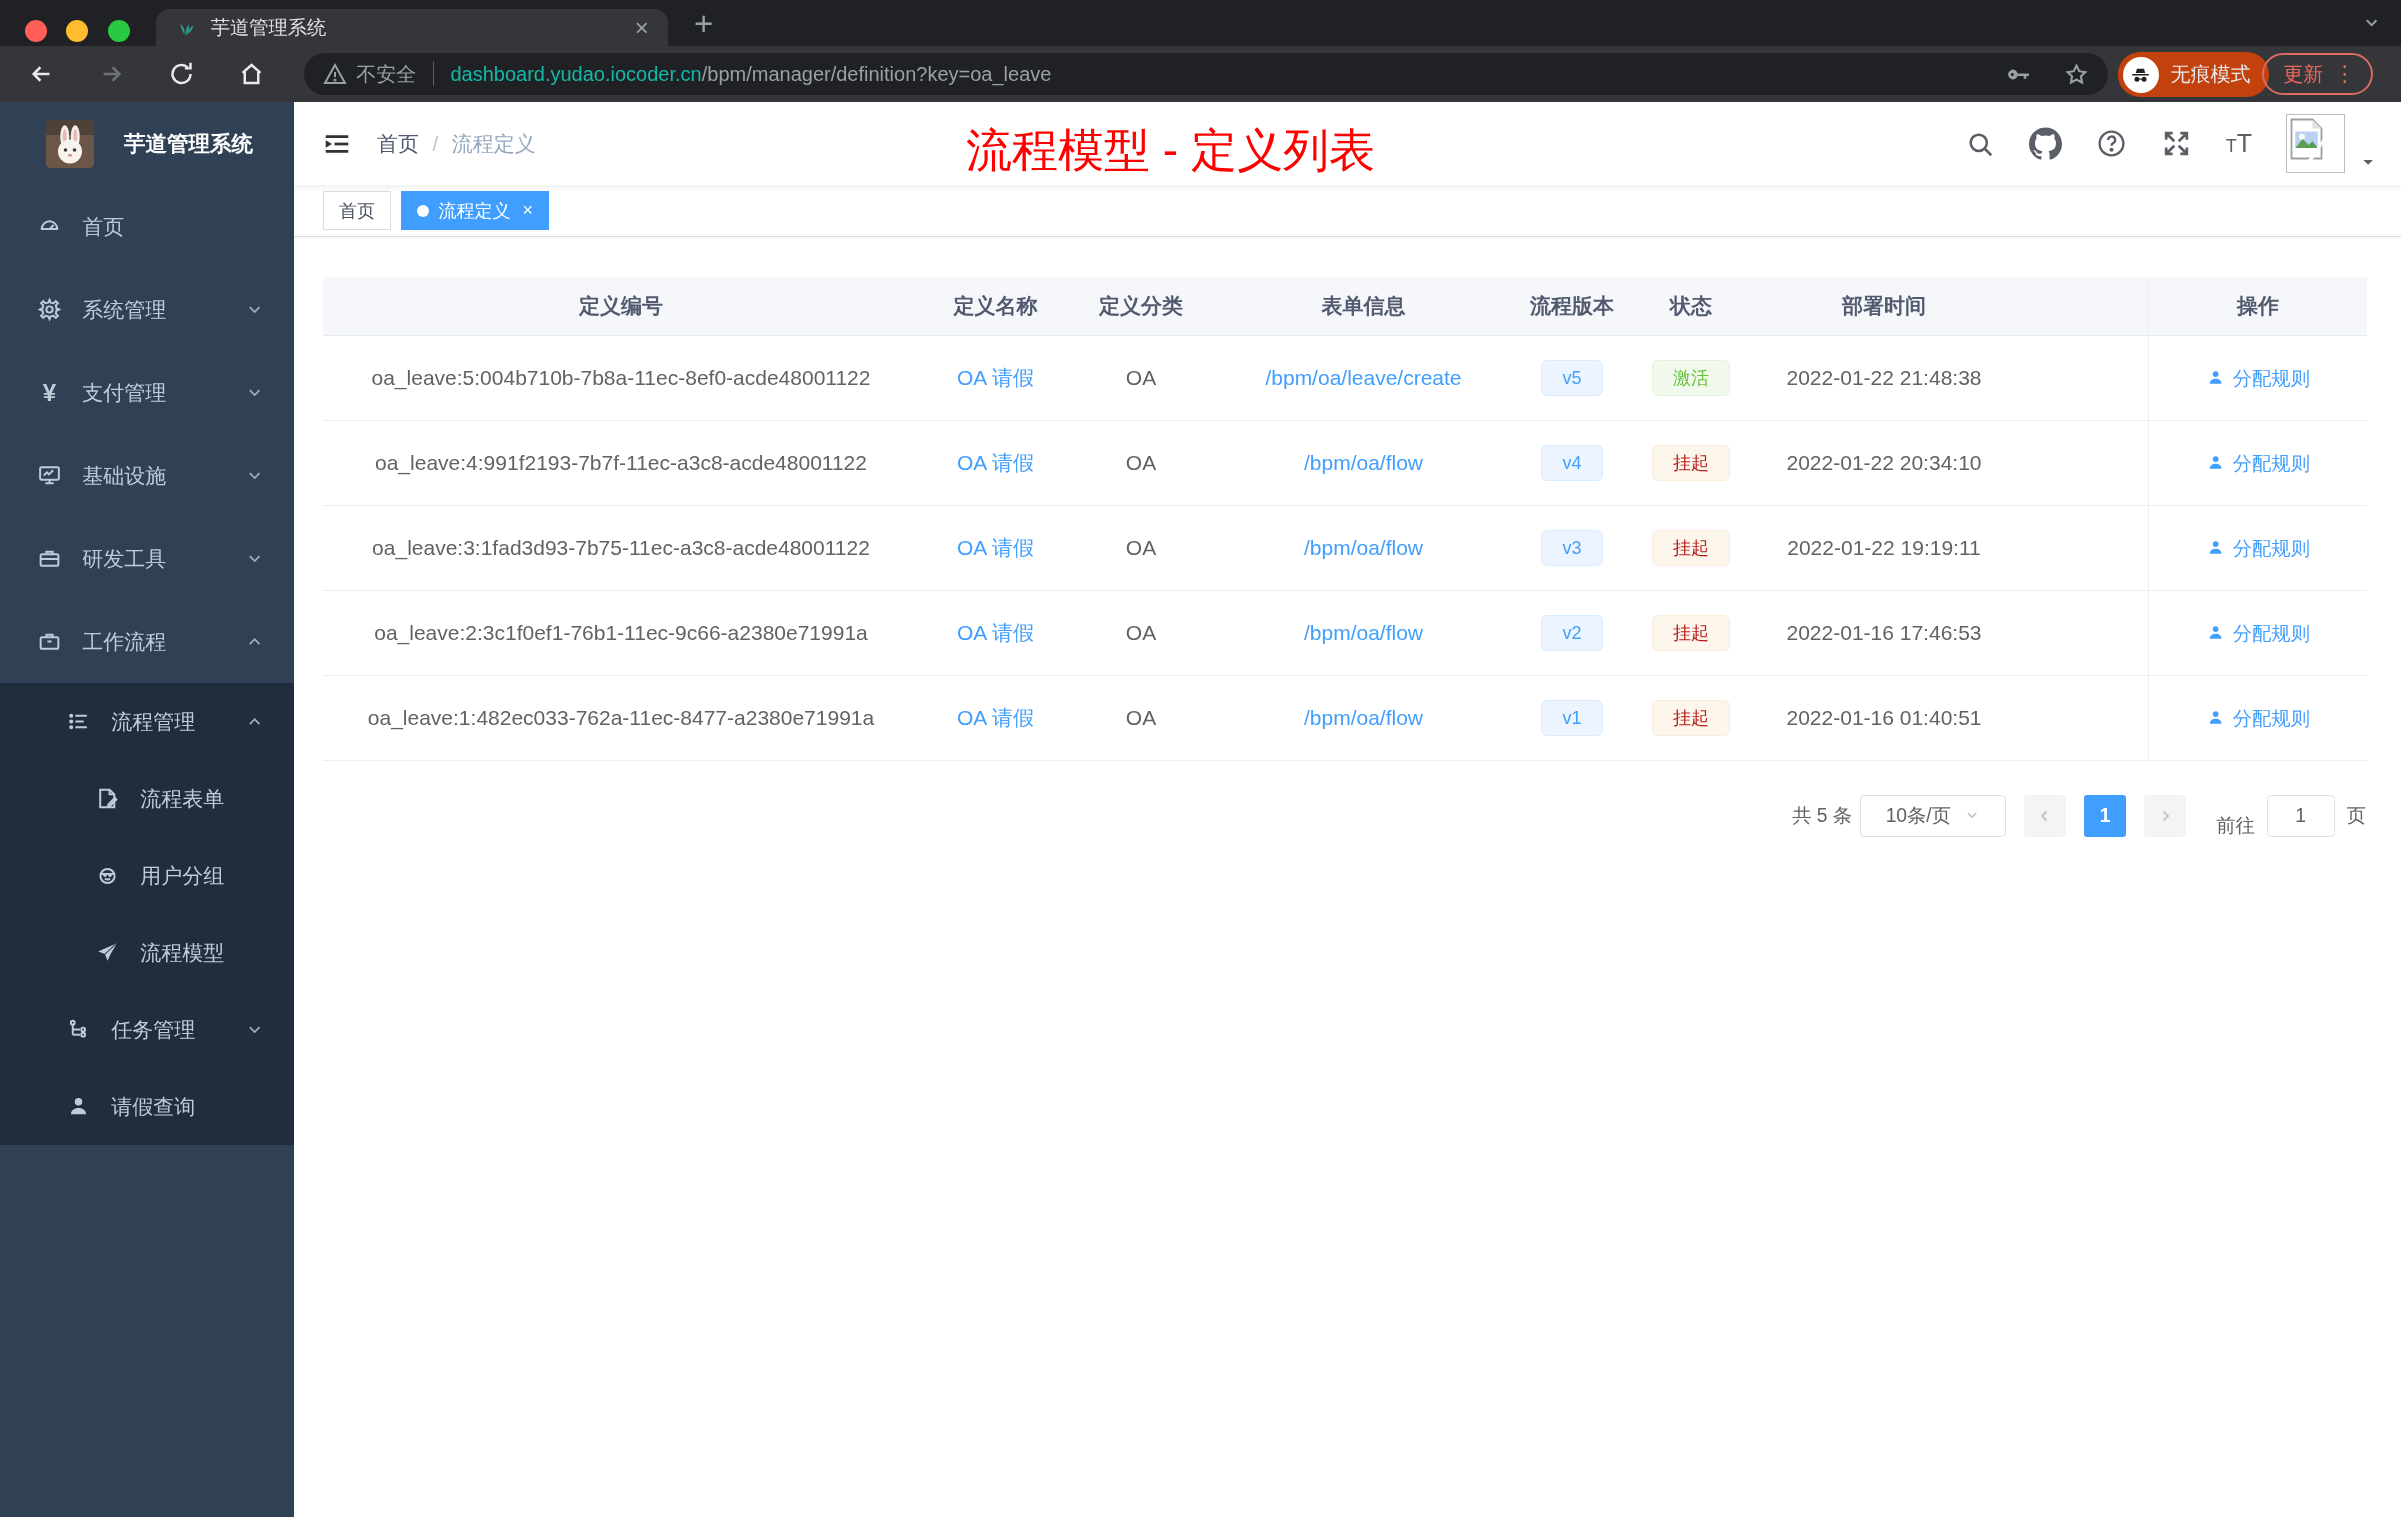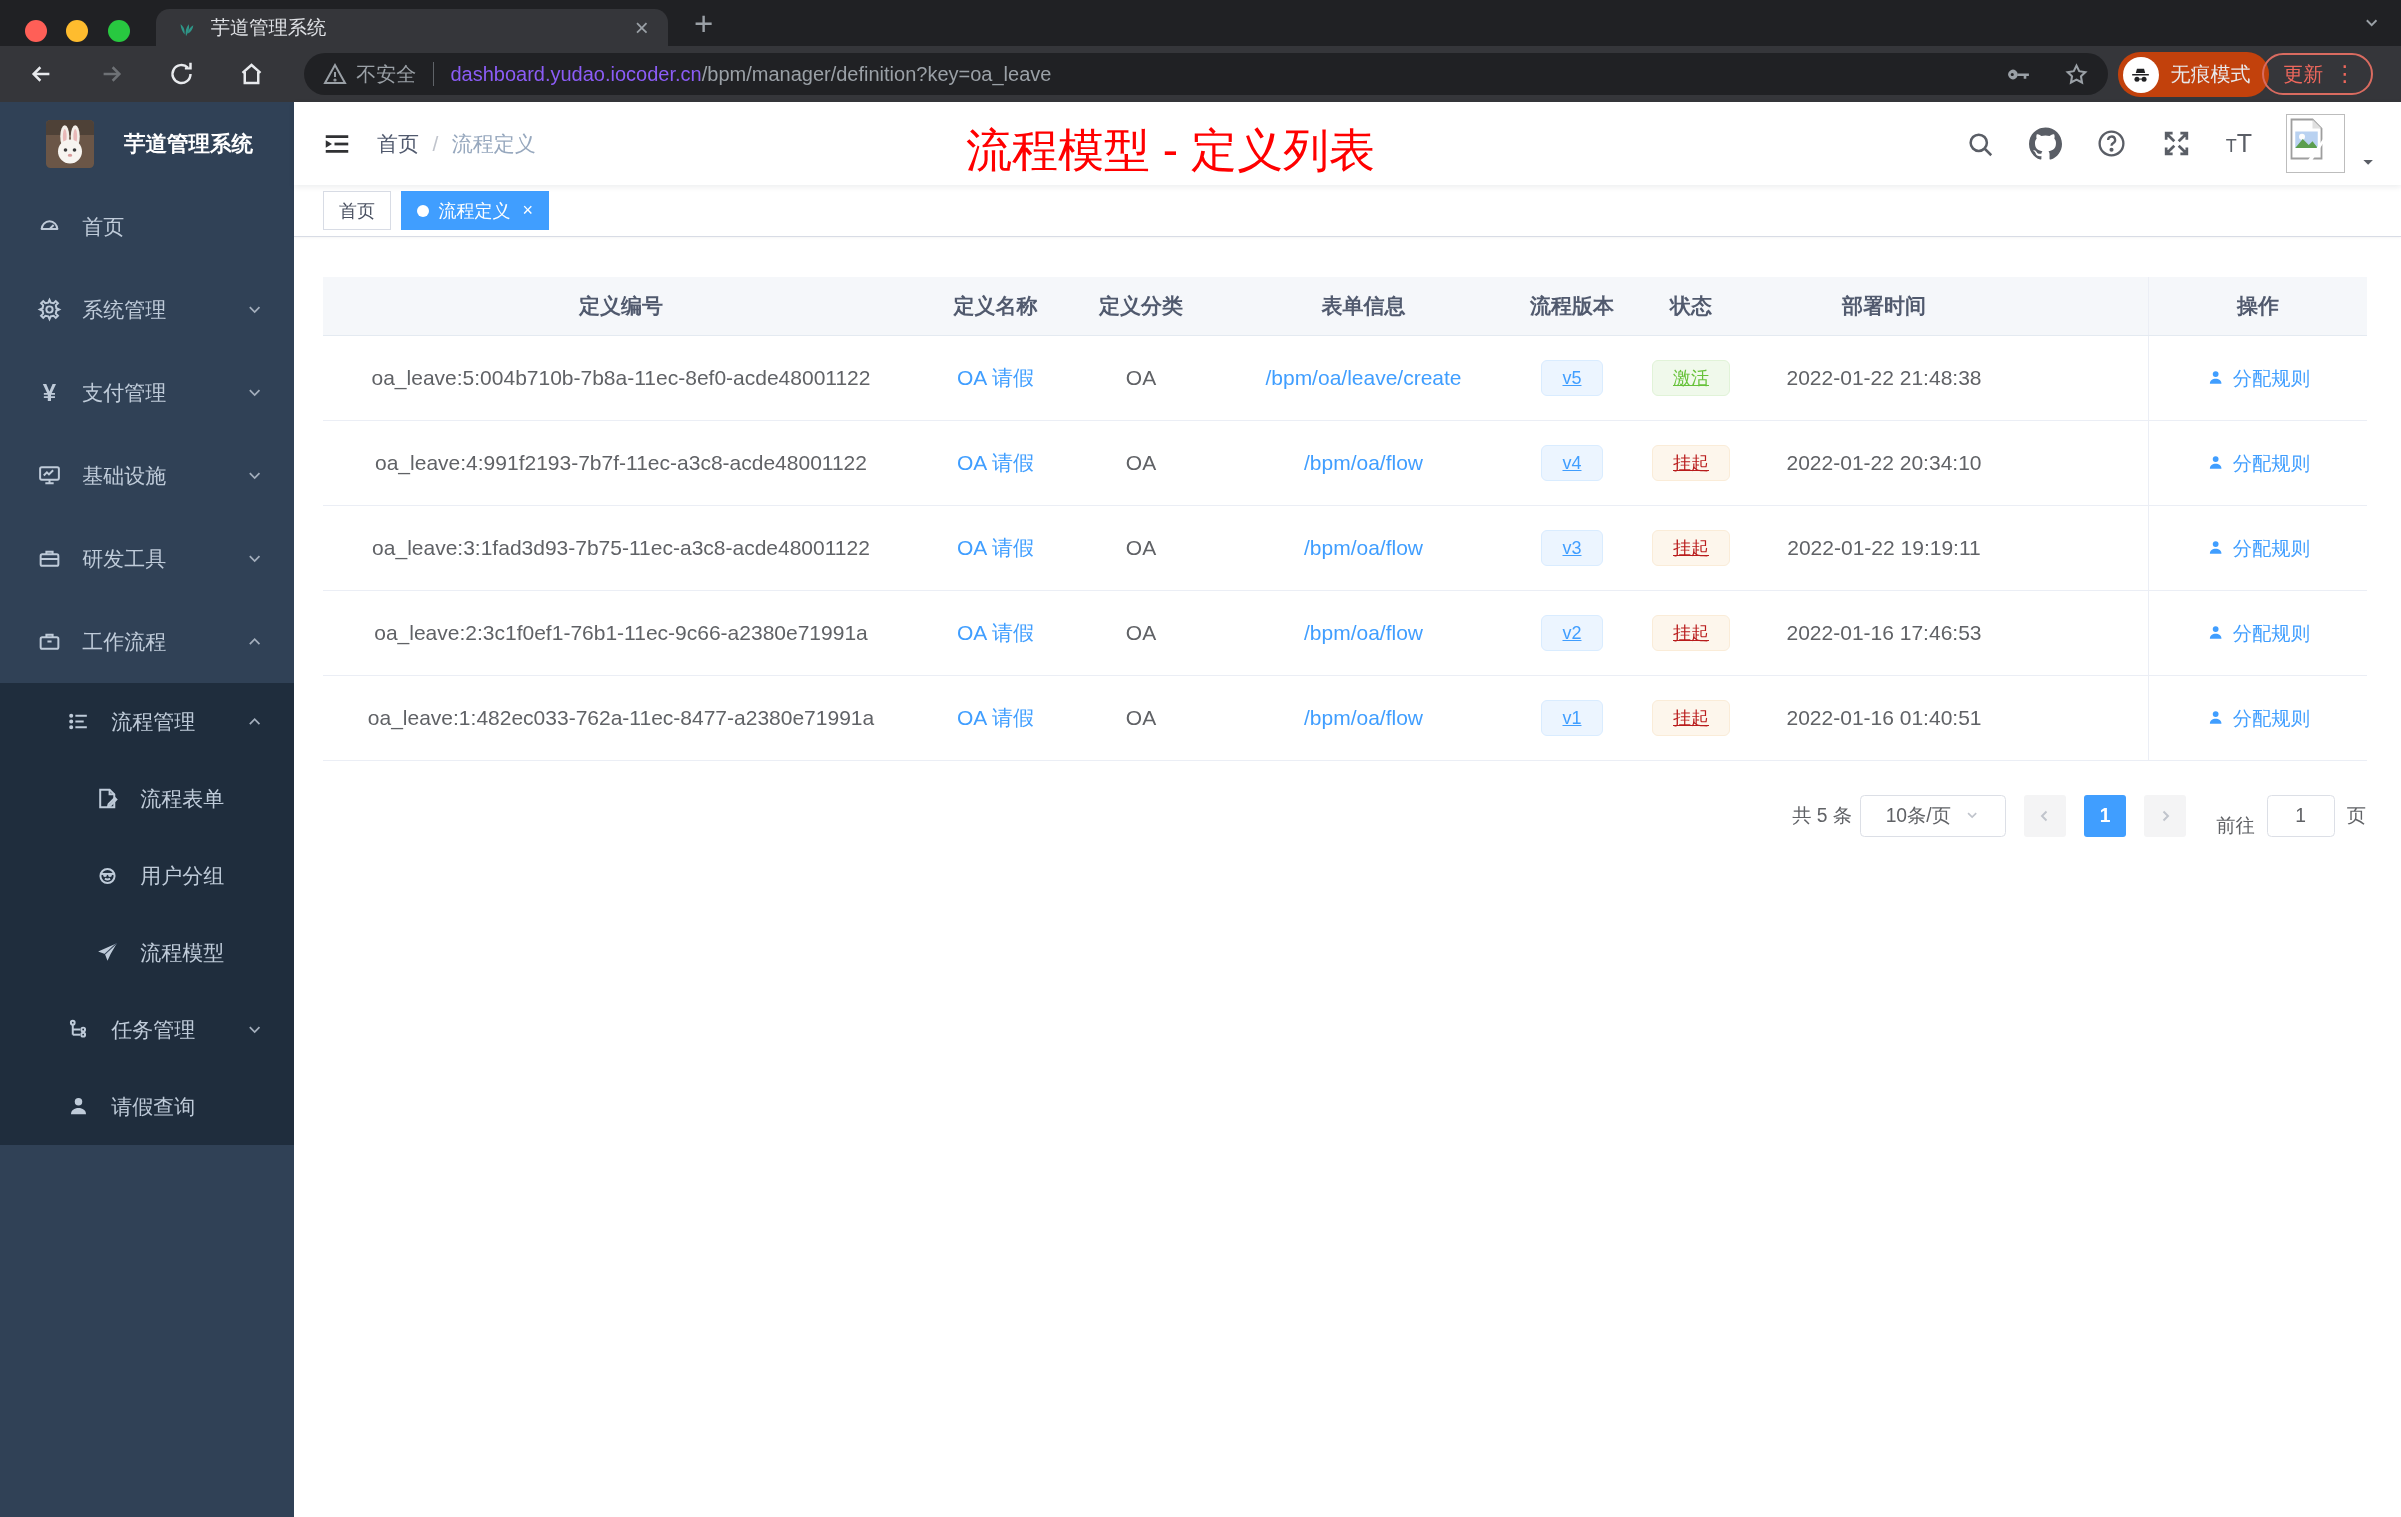--- a/index.html
+++ b/index.html
@@ -17,21 +17,21 @@
   #tab .title { flex:1; margin-left:13.4px; white-space:nowrap; overflow:hidden; }
   #tab .close { color:#9aa0a6; font-size:24px; }
   #newtab { position:absolute; left:694px; top:4.5px; color:#9aa0a6; font-size:33px; font-weight:300;}
   #tabsearch { position:absolute; right:19.3px; top:13.4px; color:#9aa0a6; }
 
   #toolbar { height:56px; background:#35363a; position:relative; display:flex; align-items:center; }
   .navic { position:absolute; top:50%; transform:translateY(-50%); }
   #urlbar { position:absolute; left:304px; top:7.4px; width:1804px; height:42px; background:#202124;
     border-radius:21px; display:flex; align-items:center; color:#9aa0a6; font-size:20px; padding:0 19.3px; }
   #urlbar .sep { width:1.5px; height:24px; background:#5f6368; margin:0 16.3px; }
-  #urlbar .domain { color:#8b5cf6; }
+  #urlbar .domain { color:#14b8a6; }
   #urlbar .path { color:#9aa0a6; }
   #urlbar .grow { flex:1; }
   #incog { position:absolute; left:2118px; top:6px; height:45px; background:#c2410c; border-radius:22px;
     display:flex; align-items:center; padding:0 18px 0 4.5px; color:#e8eaed; font-size:20px; }
   #incog .circ { width:36px; height:36px; background:#fff; border-radius:50%; margin-right:12px;
     display:flex; align-items:center; justify-content:center; }
   #update { position:absolute; left:2262px; top:7.4px; height:42px; padding:0 15px 0 19.3px;
     border:2.2px solid #d96b60; border-radius:21px; color:#ee675c; font-size:20px;
     display:flex; align-items:center; gap:10.4px; }
   #update .dots { font-size:22px; letter-spacing:0; }
@@ -80,21 +80,21 @@
   #table { position:absolute; left:29px; top:40px; width:2044px; font-size:21px; color:#606266; }
   .thead { display:flex; height:59px; align-items:center; background:#f5f7fa; color:#515a6e;
     font-weight:bold; border-bottom:1.5px solid #e4eaf1; }
   .trow { display:flex; height:85px; align-items:center; border-bottom:1.5px solid #ebeef5; background:#fff; }
   .cell { text-align:center; flex-shrink:0; }
   .c0{width:596px}.c1{width:153px}.c2{width:138px}.c3{width:307px}.c4{width:110px}
   .c5{width:128px}.c6{width:258px}.c7{width:135px}
   .c8{width:219px; border-left:1.5px solid #ebeef5; align-self:stretch; display:flex;
       align-items:center; justify-content:center;}
   .lnk { color:#409eff; cursor:pointer; text-decoration:none; }
-  .vtag { display:inline-block; height:36px; line-height:34px; padding:0 20px; border-radius:6px; font-size:18px;text-decoration:underline; }
+  .vtag { display:inline-block; height:36px; line-height:34px; padding:0 20px; border-radius:6px; font-size:18px; }
   .vtag.info    { background:#ecf5ff; color:#409eff; border:0.7px solid #d9ecff; }
   .vtag.success { background:#f0f9eb; color:#67c23a; border:0.7px solid #e1f3d8; }
   .vtag.warning { background:#fdf6ec; color:#b91c1c; border:0.7px solid #faecd8; }
   .action-link { color:#409eff; font-size:19.3px; display:inline-flex; align-items:center; gap:7.4px; cursor:pointer; }
 
   #pagination { position:absolute; top:555px; right:35px; display:flex; align-items:center;
     font-size:19.3px; color:#606266; }
   #pagination .total { margin-right:8px; }
   .psize { width:146px; height:42px; border:1.5px solid #dcdfe6; border-radius:4.5px; display:flex;
     align-items:center; justify-content:center; gap:13.4px; color:#606266; cursor:pointer; }

